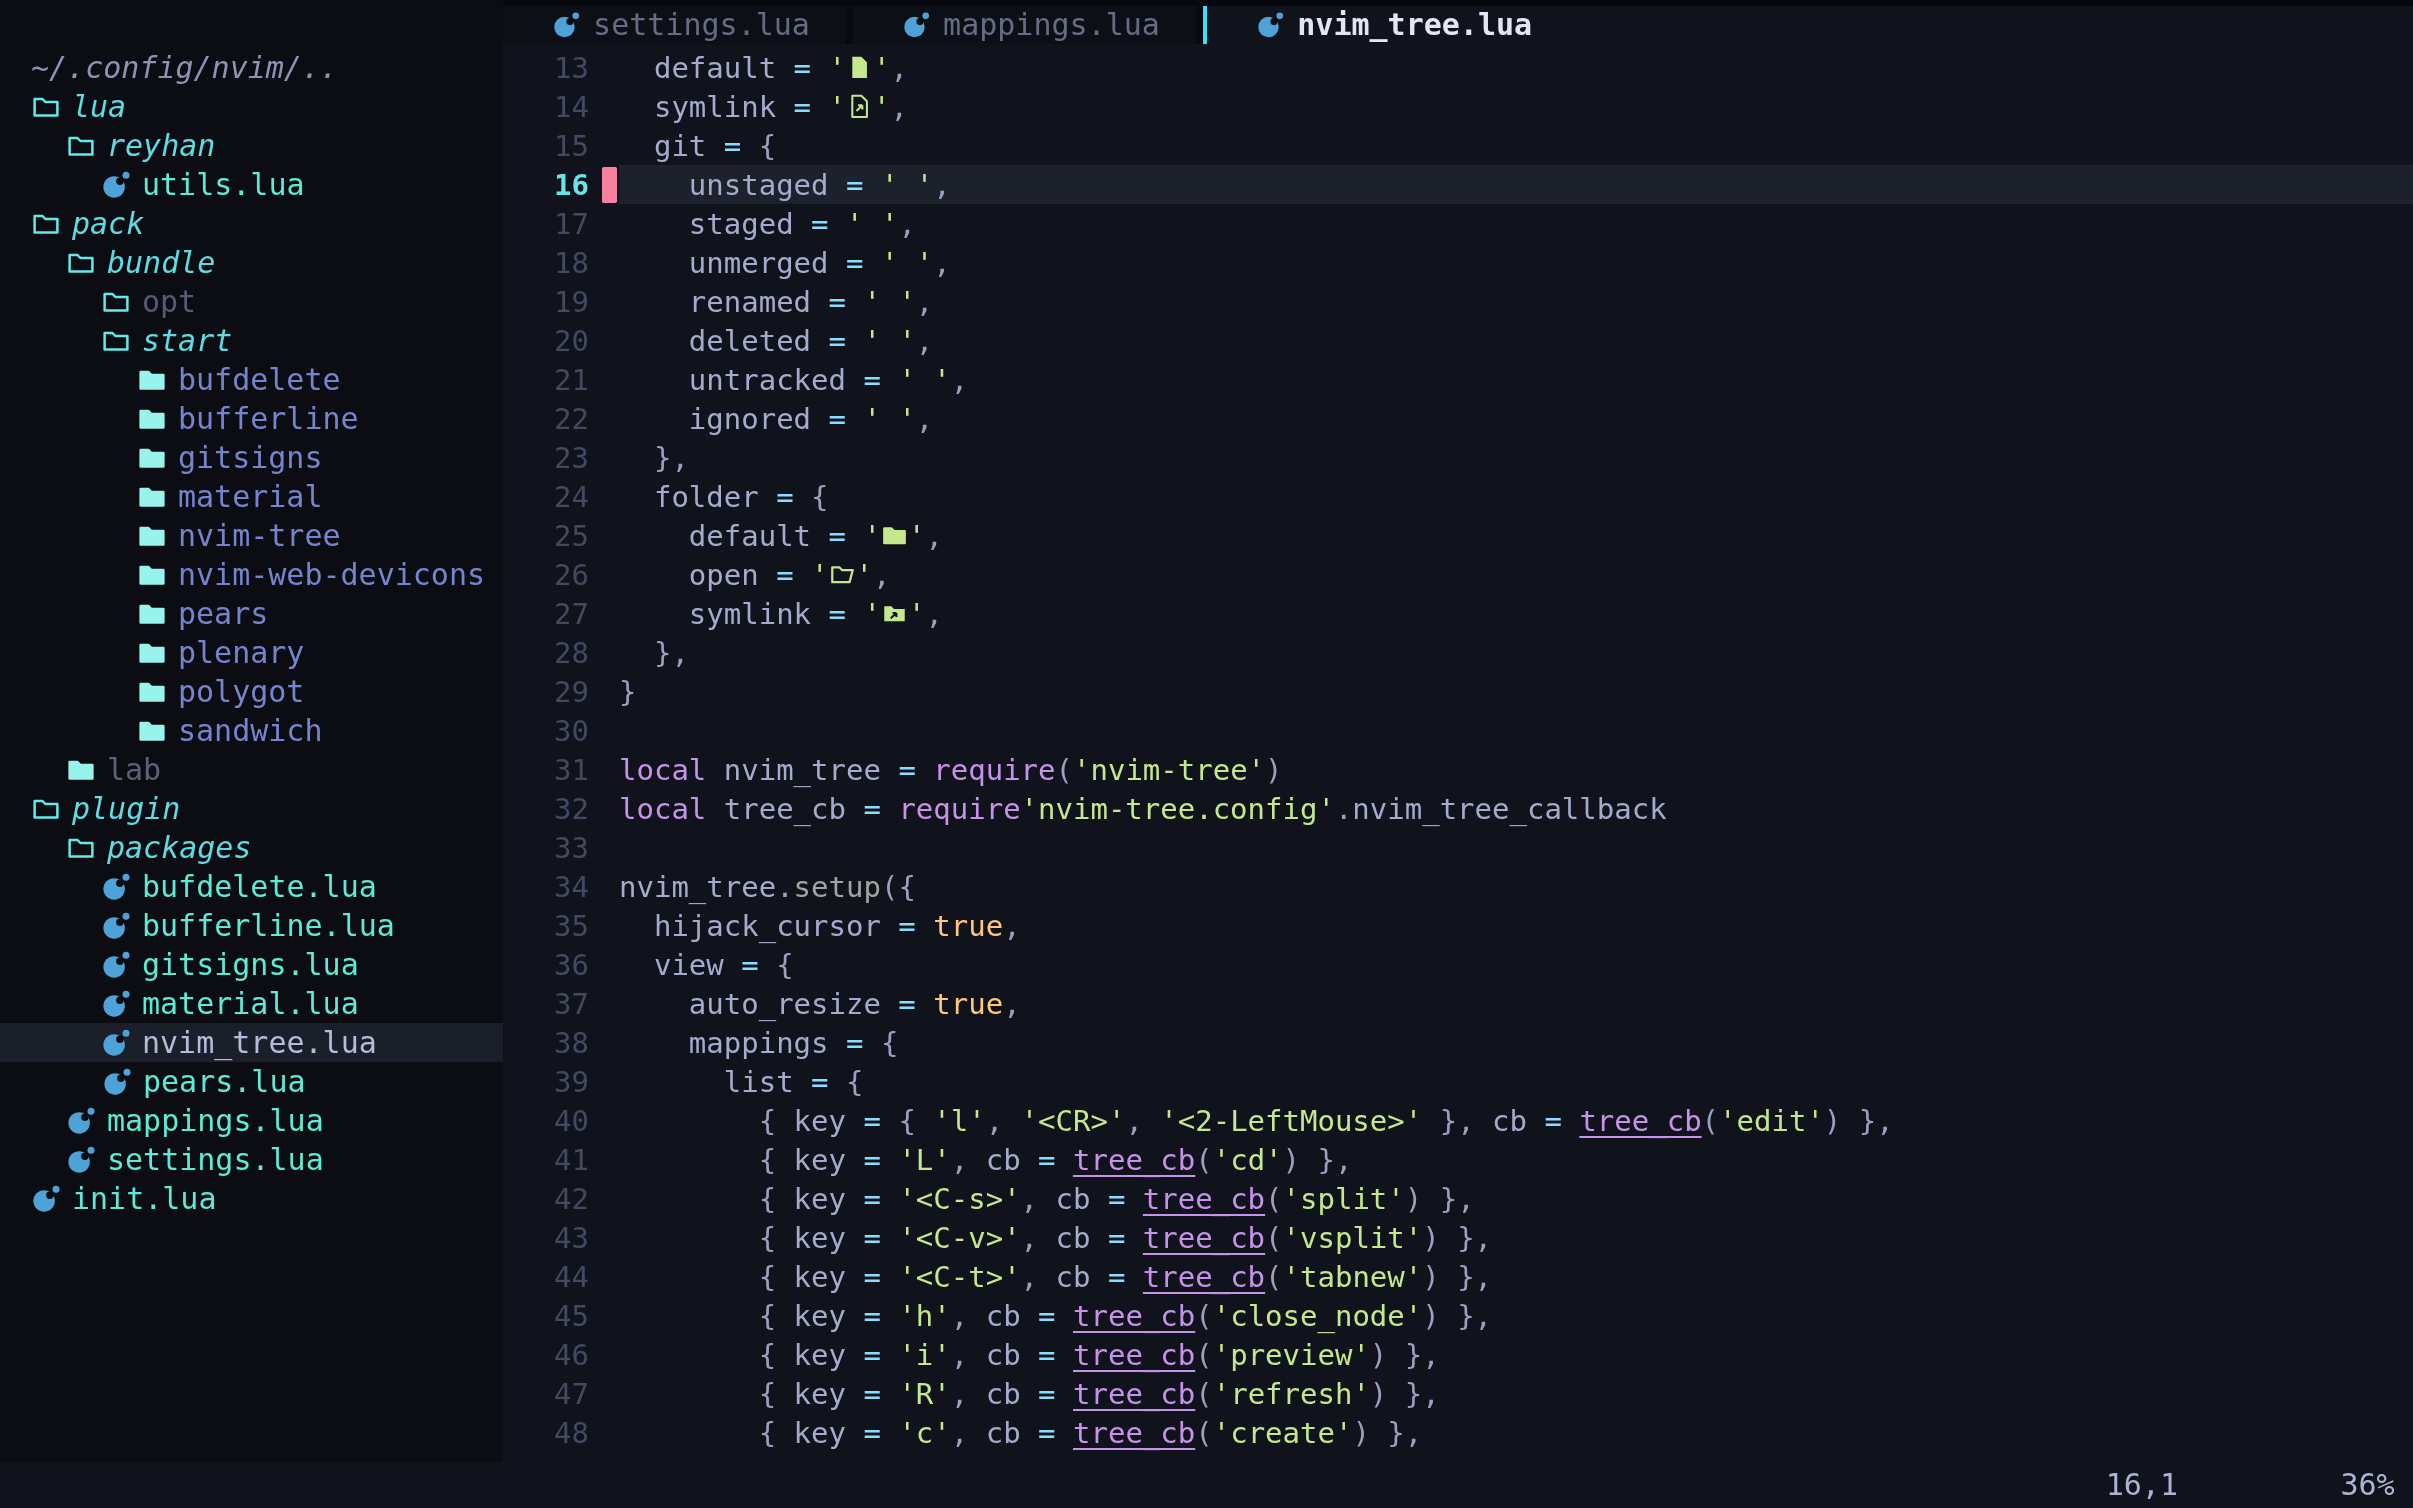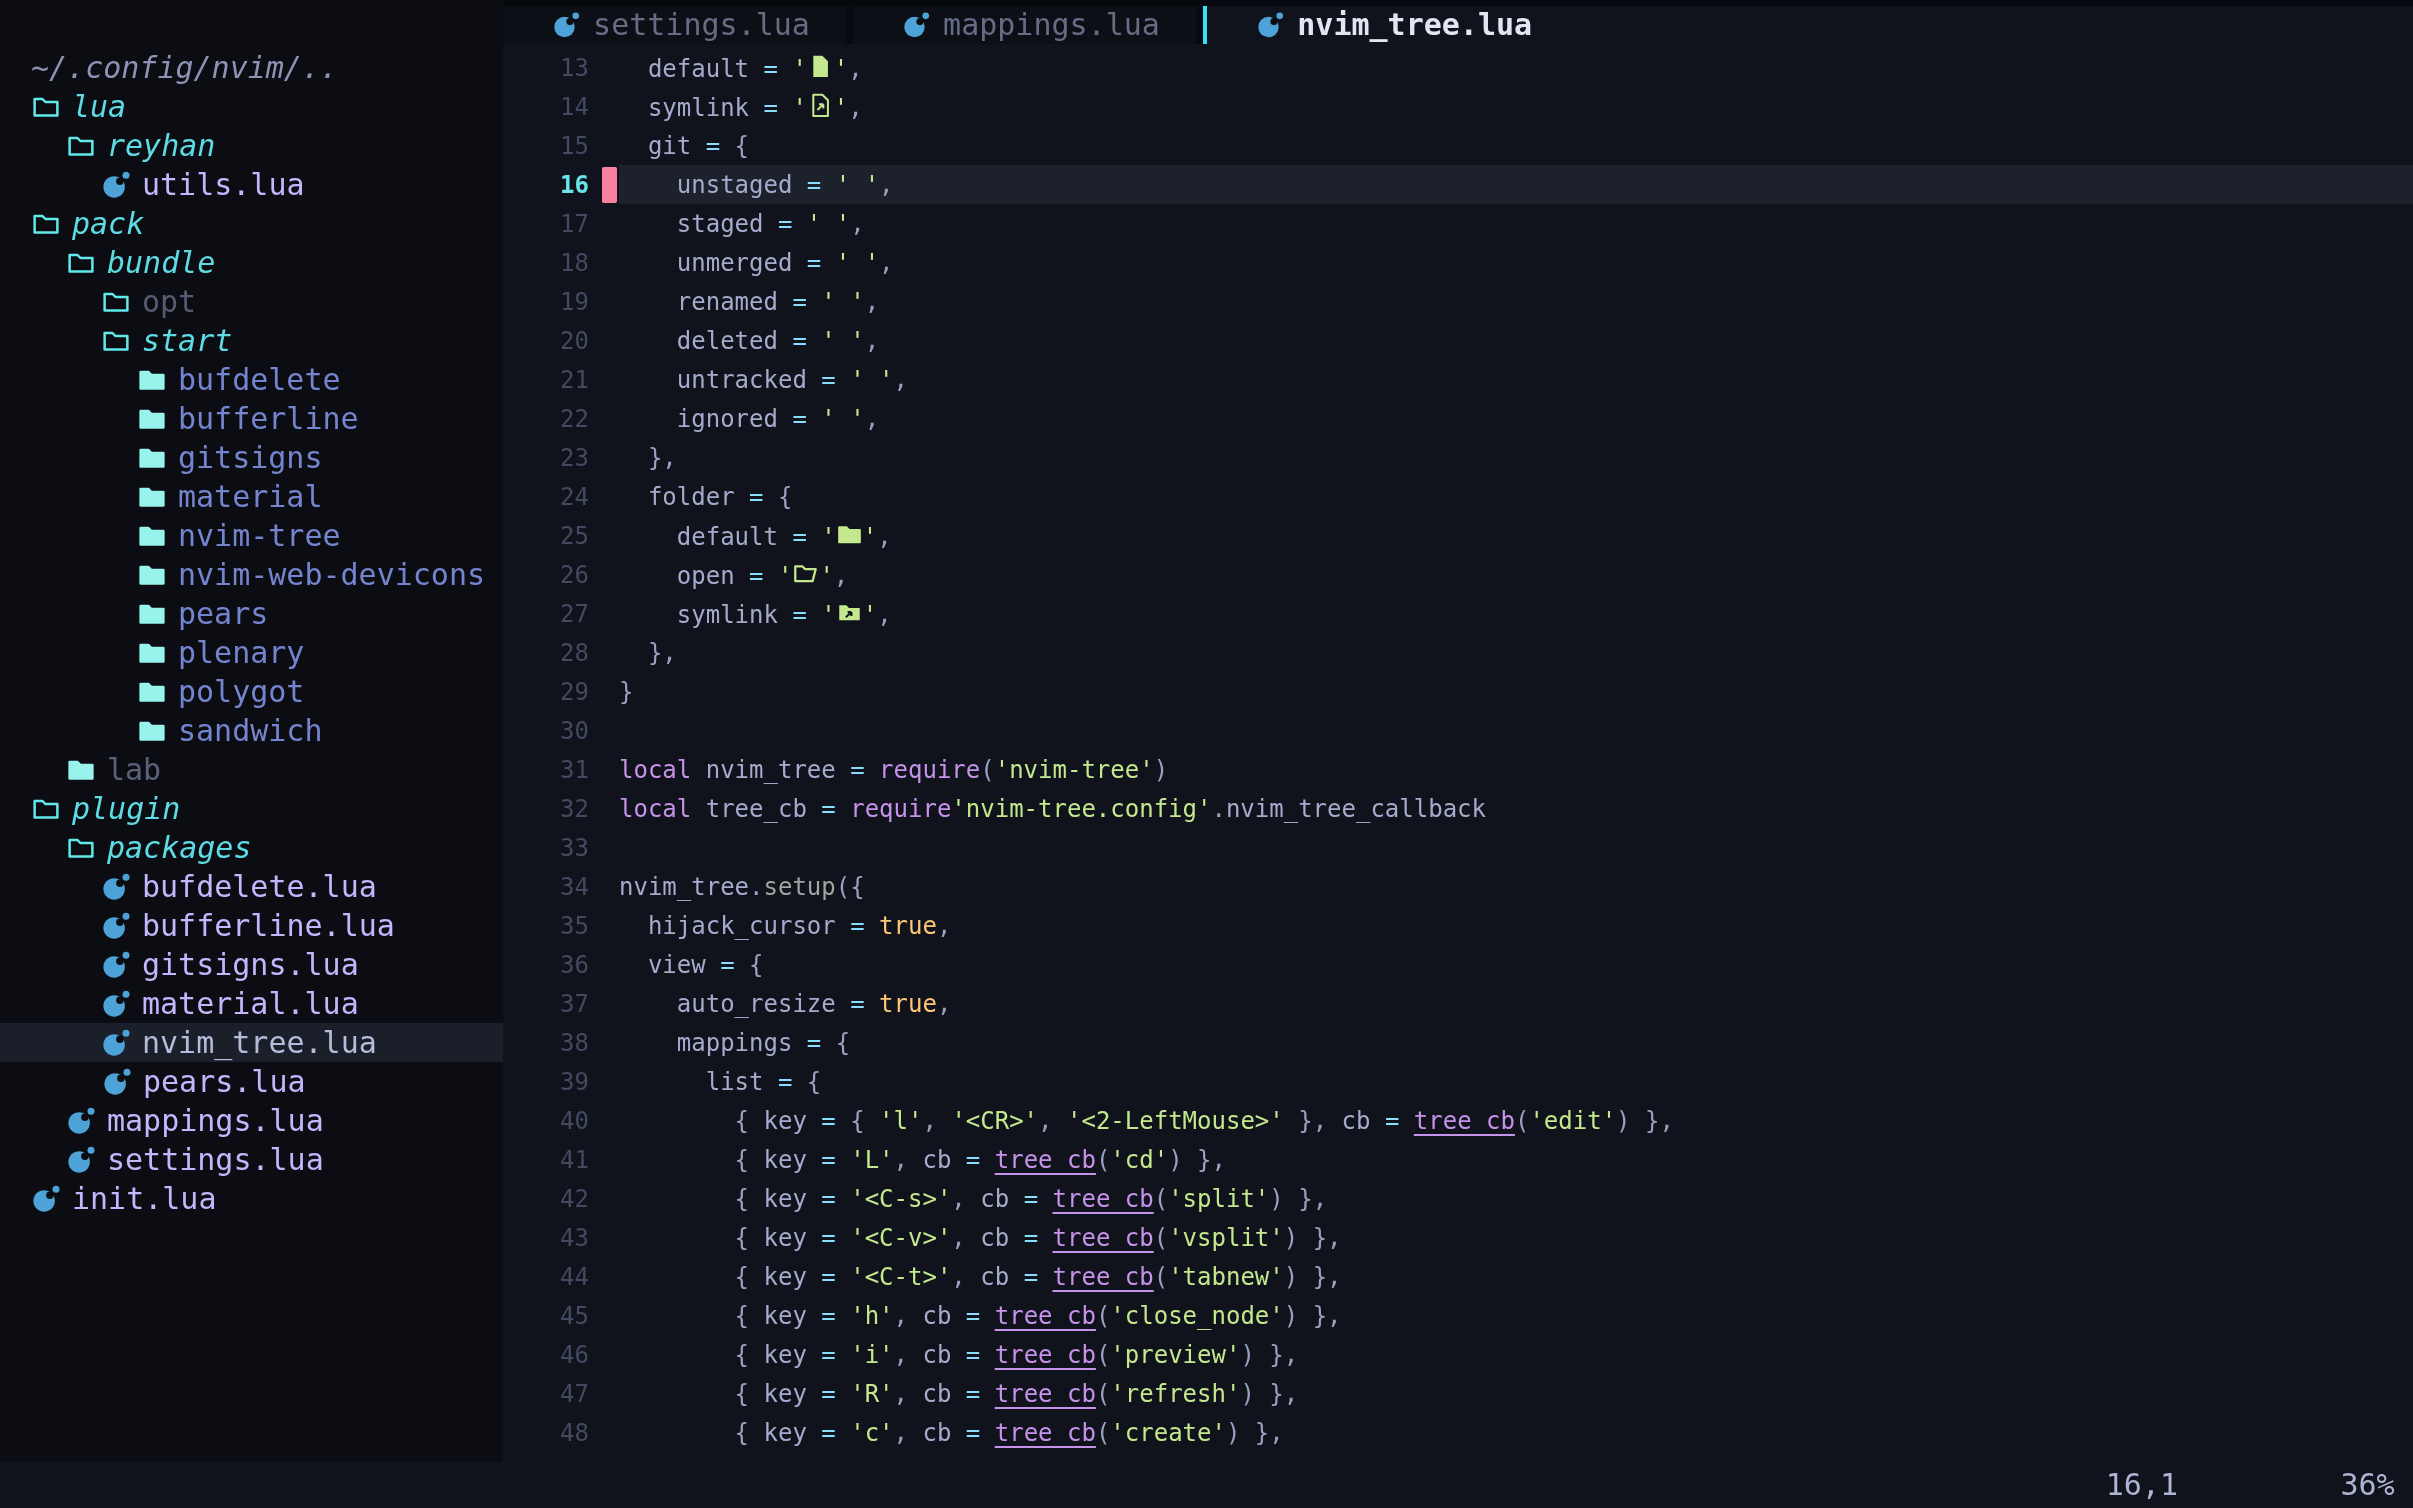--- a/index.html
+++ b/index.html
@@ -14,38 +14,38 @@
            padding-top:48px;box-sizing:border-box;overflow:hidden;}
   .tree-row{position:relative;height:39px;display:flex;align-items:center;font-size:30px;white-space:nowrap;}
   .tree-row.selected{background:#1b1f2a;}
   .tree-row .ticon{flex:none;width:30px;height:30px;margin-right:11px;display:inline-flex;}
   .tree-row .ticon svg{width:30px;height:30px;}
   .t-root{color:#8d93b4;font-style:italic;}
   .t-dir{color:#5edbe3;font-style:italic;}
   .t-dirdim{color:#545c74;}
   .t-closed{color:#7584cf;}
   .t-closeddim{color:#5a617a;}
-  .t-file{color:#c4b5fd;}
+  .t-file{color:#5eead4;}
   .tree-row.selected .t-file{color:#b4bcda;}
   .ic-open{color:#62e9ea;}
   .ic-closed{color:#97f3ec;}
 
   
   #tabbar{position:absolute;left:503px;top:5.9px;right:0;height:38px;display:flex;align-items:stretch;background:#10131b;}
   .tab{display:flex;align-items:center;box-sizing:border-box;font-size:30px;color:#666c84;
        background:#0c0f16;width:350px;padding-left:49px;border-right:7.5px solid #080a10;}
   .tab .ticon{flex:none;width:28.5px;height:28.5px;margin-right:12.6px;display:inline-flex;}
   .tab .ticon svg{width:28.5px;height:28.5px;}
   .tab.active{background:transparent;border-right:none;color:#e2e6f3;font-weight:bold;width:auto;padding-right:101px;}
   .tab-marker{flex:none;width:4.2px;background:#35e2f7;margin:0;}
 
   
   #editor{position:absolute;left:503px;top:44px;right:0;height:1419px;background:#10131b;
           padding-top:4.2px;box-sizing:border-box;overflow:hidden;}
-  .line{display:flex;height:39px;align-items:center;font-size:24px;white-space:pre;}
+  .line{display:flex;height:39px;align-items:center;font-size:29px;white-space:pre;}
   .line .ln{flex:none;width:86px;text-align:right;color:#424a61;}
   .line .sign{flex:none;width:30px;height:39px;position:relative;}
   .line .code{white-space:pre;color:#a4abcc;}
   .line.current{background:linear-gradient(90deg,transparent 116px,#1d212c 116px);}
   .line.current .ln{color:#68e4e9;font-weight:bold;}
   .cursorblock{position:absolute;left:13.4px;top:1.7px;width:15px;height:36px;background:#f781a0;border-radius:1.7px;}
   .tk-id{color:#a4abcc;}
   .tk-pn{color:#9aa0c0;}
   .tk-op{color:#89ddff;}
   .tk-kw{color:#c792ea;}

